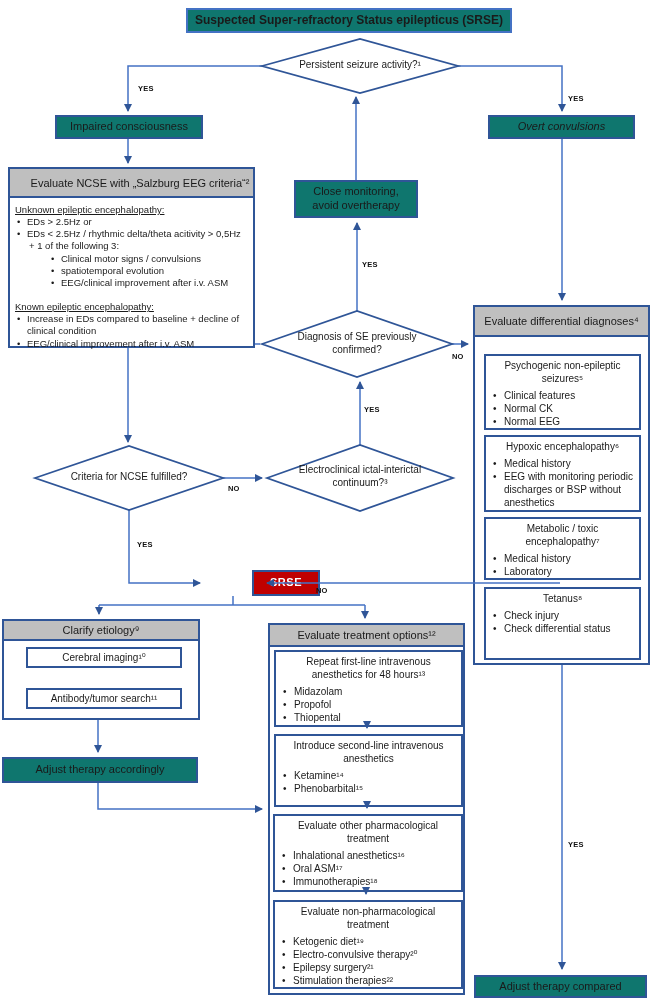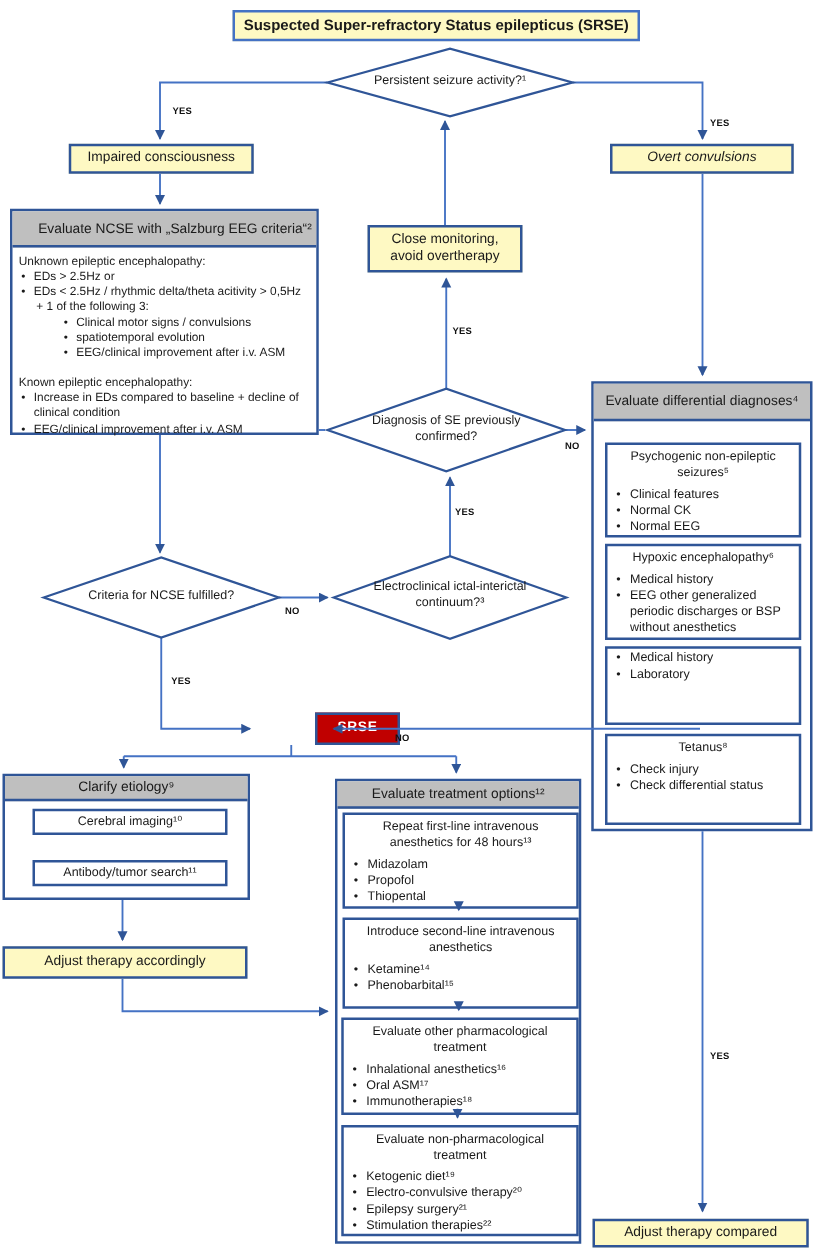--- a/index.html
+++ b/index.html
@@ -1,37 +1,37 @@
 <!DOCTYPE html>
 <html><head>
 <meta charset="utf-8">
 <style>
   html,body{margin:0;padding:0;background:#fff;}
   body{font-family:"Liberation Sans","DejaVu Sans",sans-serif;color:#1a1a1a;}
   #stage{position:relative;width:652px;height:999px;background:#fff;overflow:hidden;}
 
   
-  .box{position:absolute;background:#fef9c3;border:2px solid #2F5597;box-sizing:border-box;
+  .box{position:absolute;background:#0f766e;border:2px solid #2F5597;box-sizing:border-box;
        display:flex;align-items:center;justify-content:center;text-align:center;
        font-size:11px;line-height:1.25;z-index:2;}
   .panel{position:absolute;background:#fff;border:2px solid #2F5597;box-sizing:border-box;z-index:2;}
   .panel-header{background:#BFBFBF;border-bottom:2px solid #2F5597;display:flex;align-items:center;
        justify-content:center;text-align:center;font-size:11px;box-sizing:border-box;}
   .subbox{position:absolute;background:#fff;border:2px solid #2F5597;box-sizing:border-box;
        font-size:10px;z-index:2;}
   .subtitle{text-align:center;margin:4px 6px 3px;line-height:1.28;}
   .blist{margin-top:1px;}
   .bli{display:flex;padding:0 3px 0 7px;line-height:1.3;}
   .bli .dot{width:11px;flex:none;}
   .bli .btxt{flex:1;}
 
   
   .sz-body{padding:5px 6px 0 5px;font-size:9.5px;line-height:1.28;}
   .ln{min-height:1px;}
-  .ln-u{margin-top:1px;}
+  .ln-u{text-decoration:underline;margin-top:1px;}
   .ln-b{display:flex;padding-left:2px;}
   .ln-b .dot,.ln-bb .dot{width:10px;flex:none;}
   .ln-bb{display:flex;padding-left:36px;}
   .ln-c{padding-left:14px;}
   .ln-gap{height:11px;}
 
   
   .elabel{position:absolute;font-size:7.5px;font-weight:bold;color:#111;z-index:4;letter-spacing:.2px;}
   .dlabel{position:absolute;text-align:center;font-size:10px;line-height:1.25;color:#1a1a1a;z-index:4;}
 
@@ -222,25 +222,26 @@
     </div>
     <div class="subbox" id="diff-sb2">
       <div class="subtitle">Hypoxic encephalopathy⁶</div>
       <div class="blist">
           <div class="bli">
             <span class="dot">•</span>
             <span class="btxt">Medical history</span>
           </div>
           <div class="bli">
             <span class="dot">•</span>
-            <span class="btxt">EEG other generalized periodic discharges or BSP without anesthetics</span>
+            <span class="btxt">EEG with monitoring periodic discharges or BSP without anesthetics</span>
           </div>
         </div>
     </div>
     <div class="subbox" id="diff-sb3">
+      <div class="subtitle">Metabolic / toxic encephalopathy⁷</div>
       <div class="blist">
           <div class="bli">
             <span class="dot">•</span>
             <span class="btxt">Medical history</span>
           </div>
           <div class="bli">
             <span class="dot">•</span>
             <span class="btxt">Laboratory</span>
           </div>
         </div>

